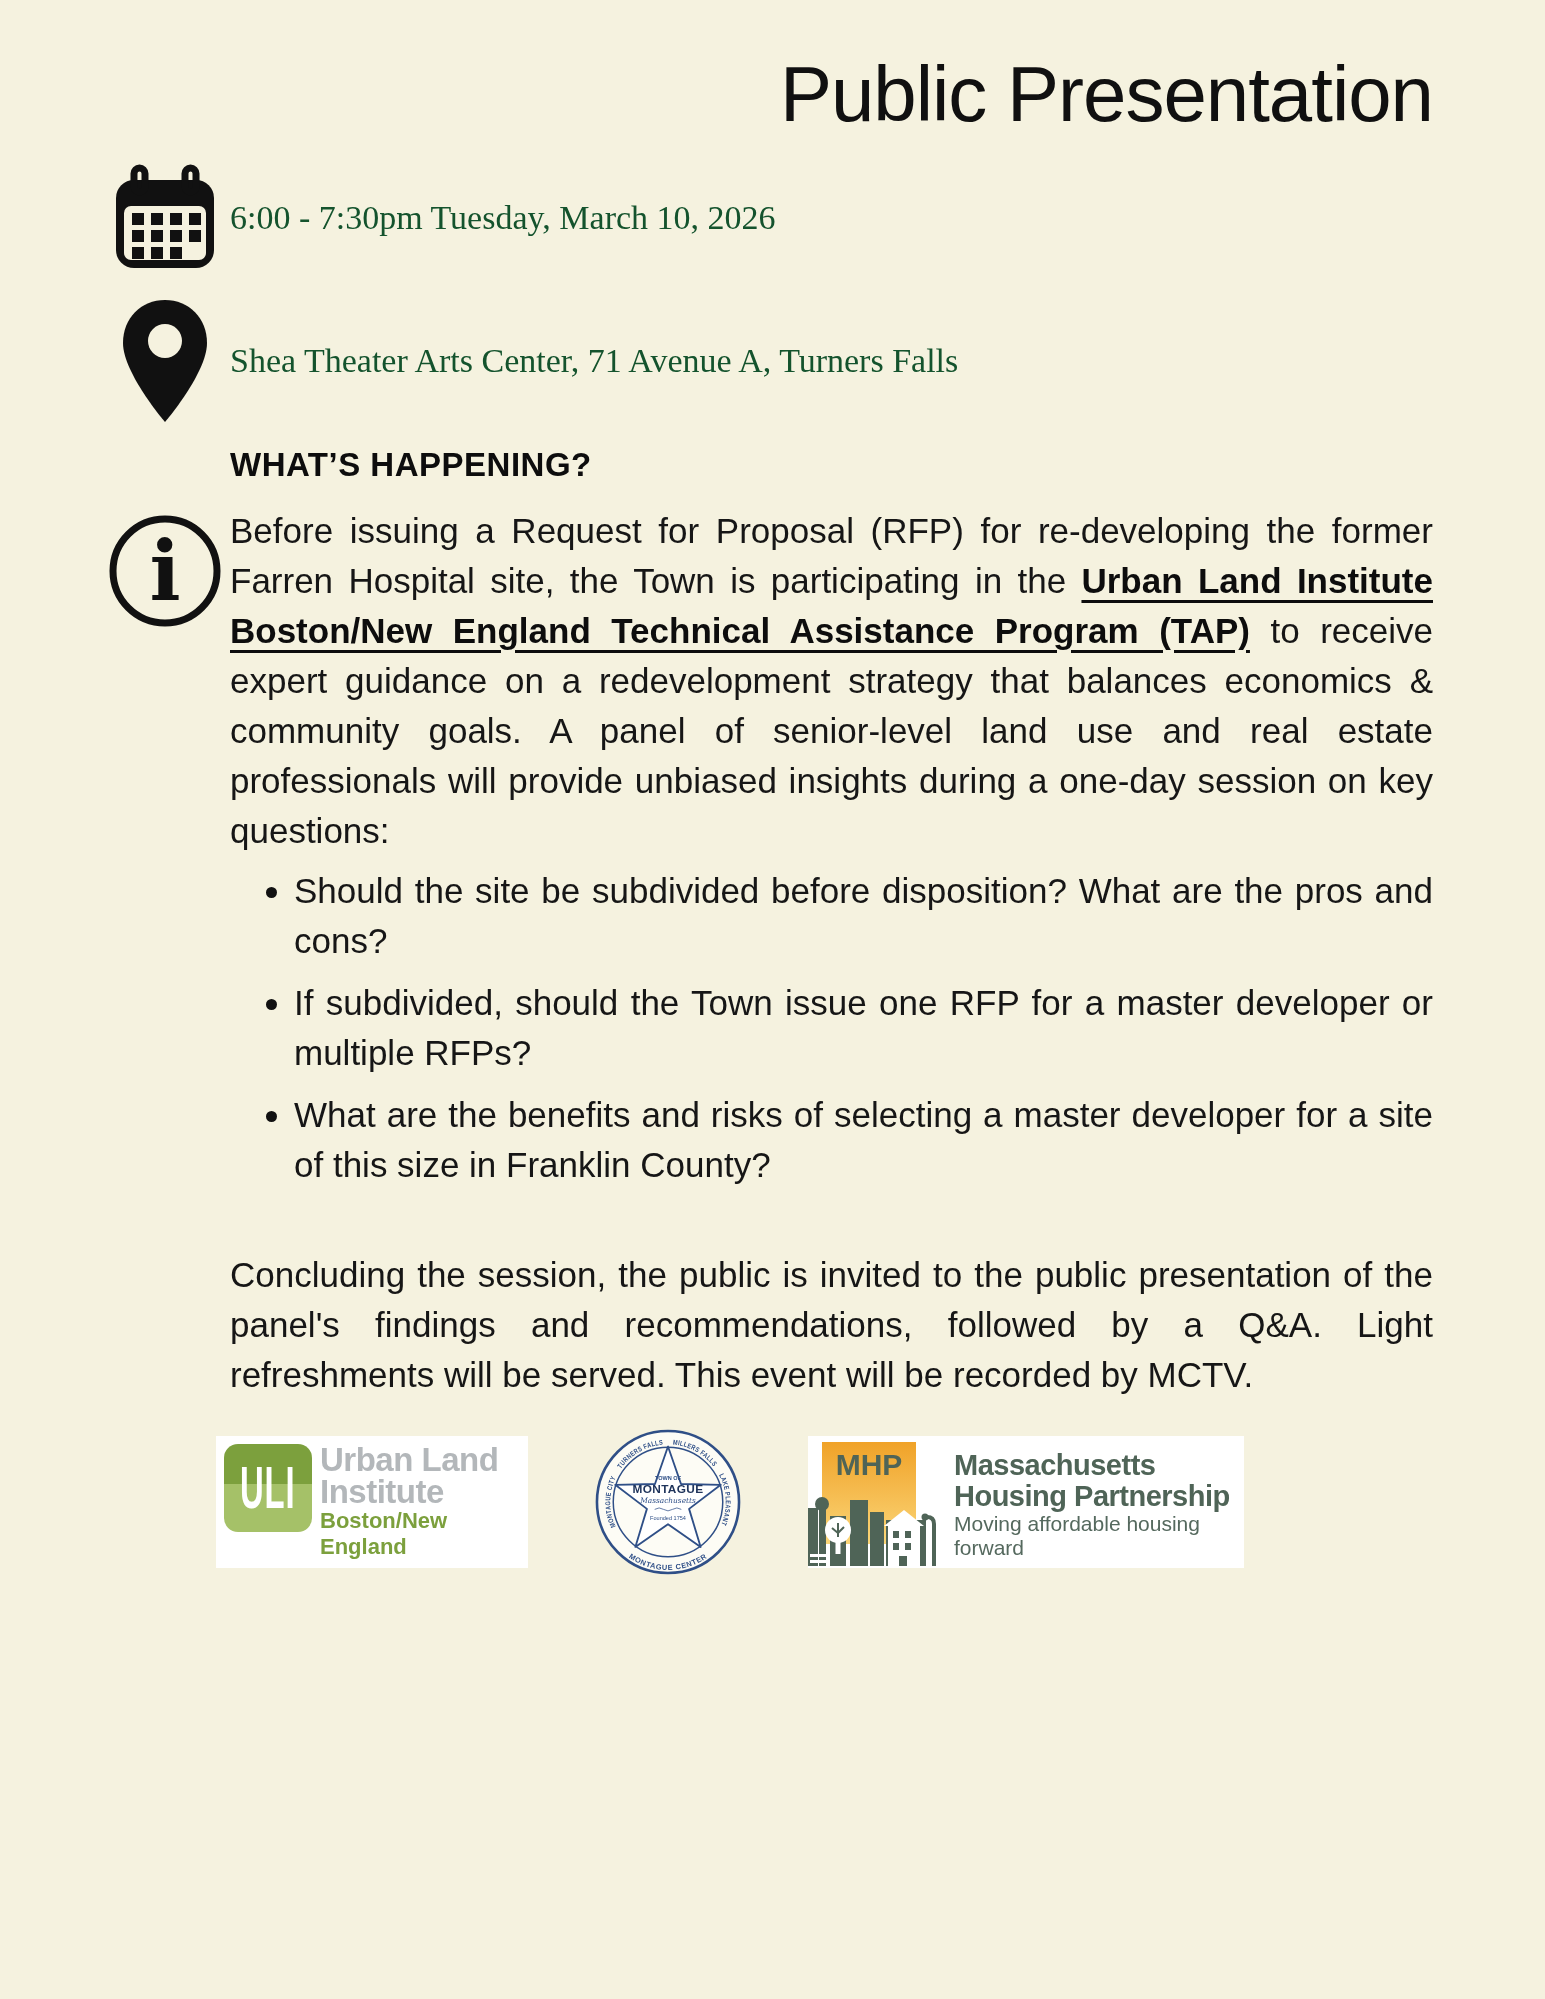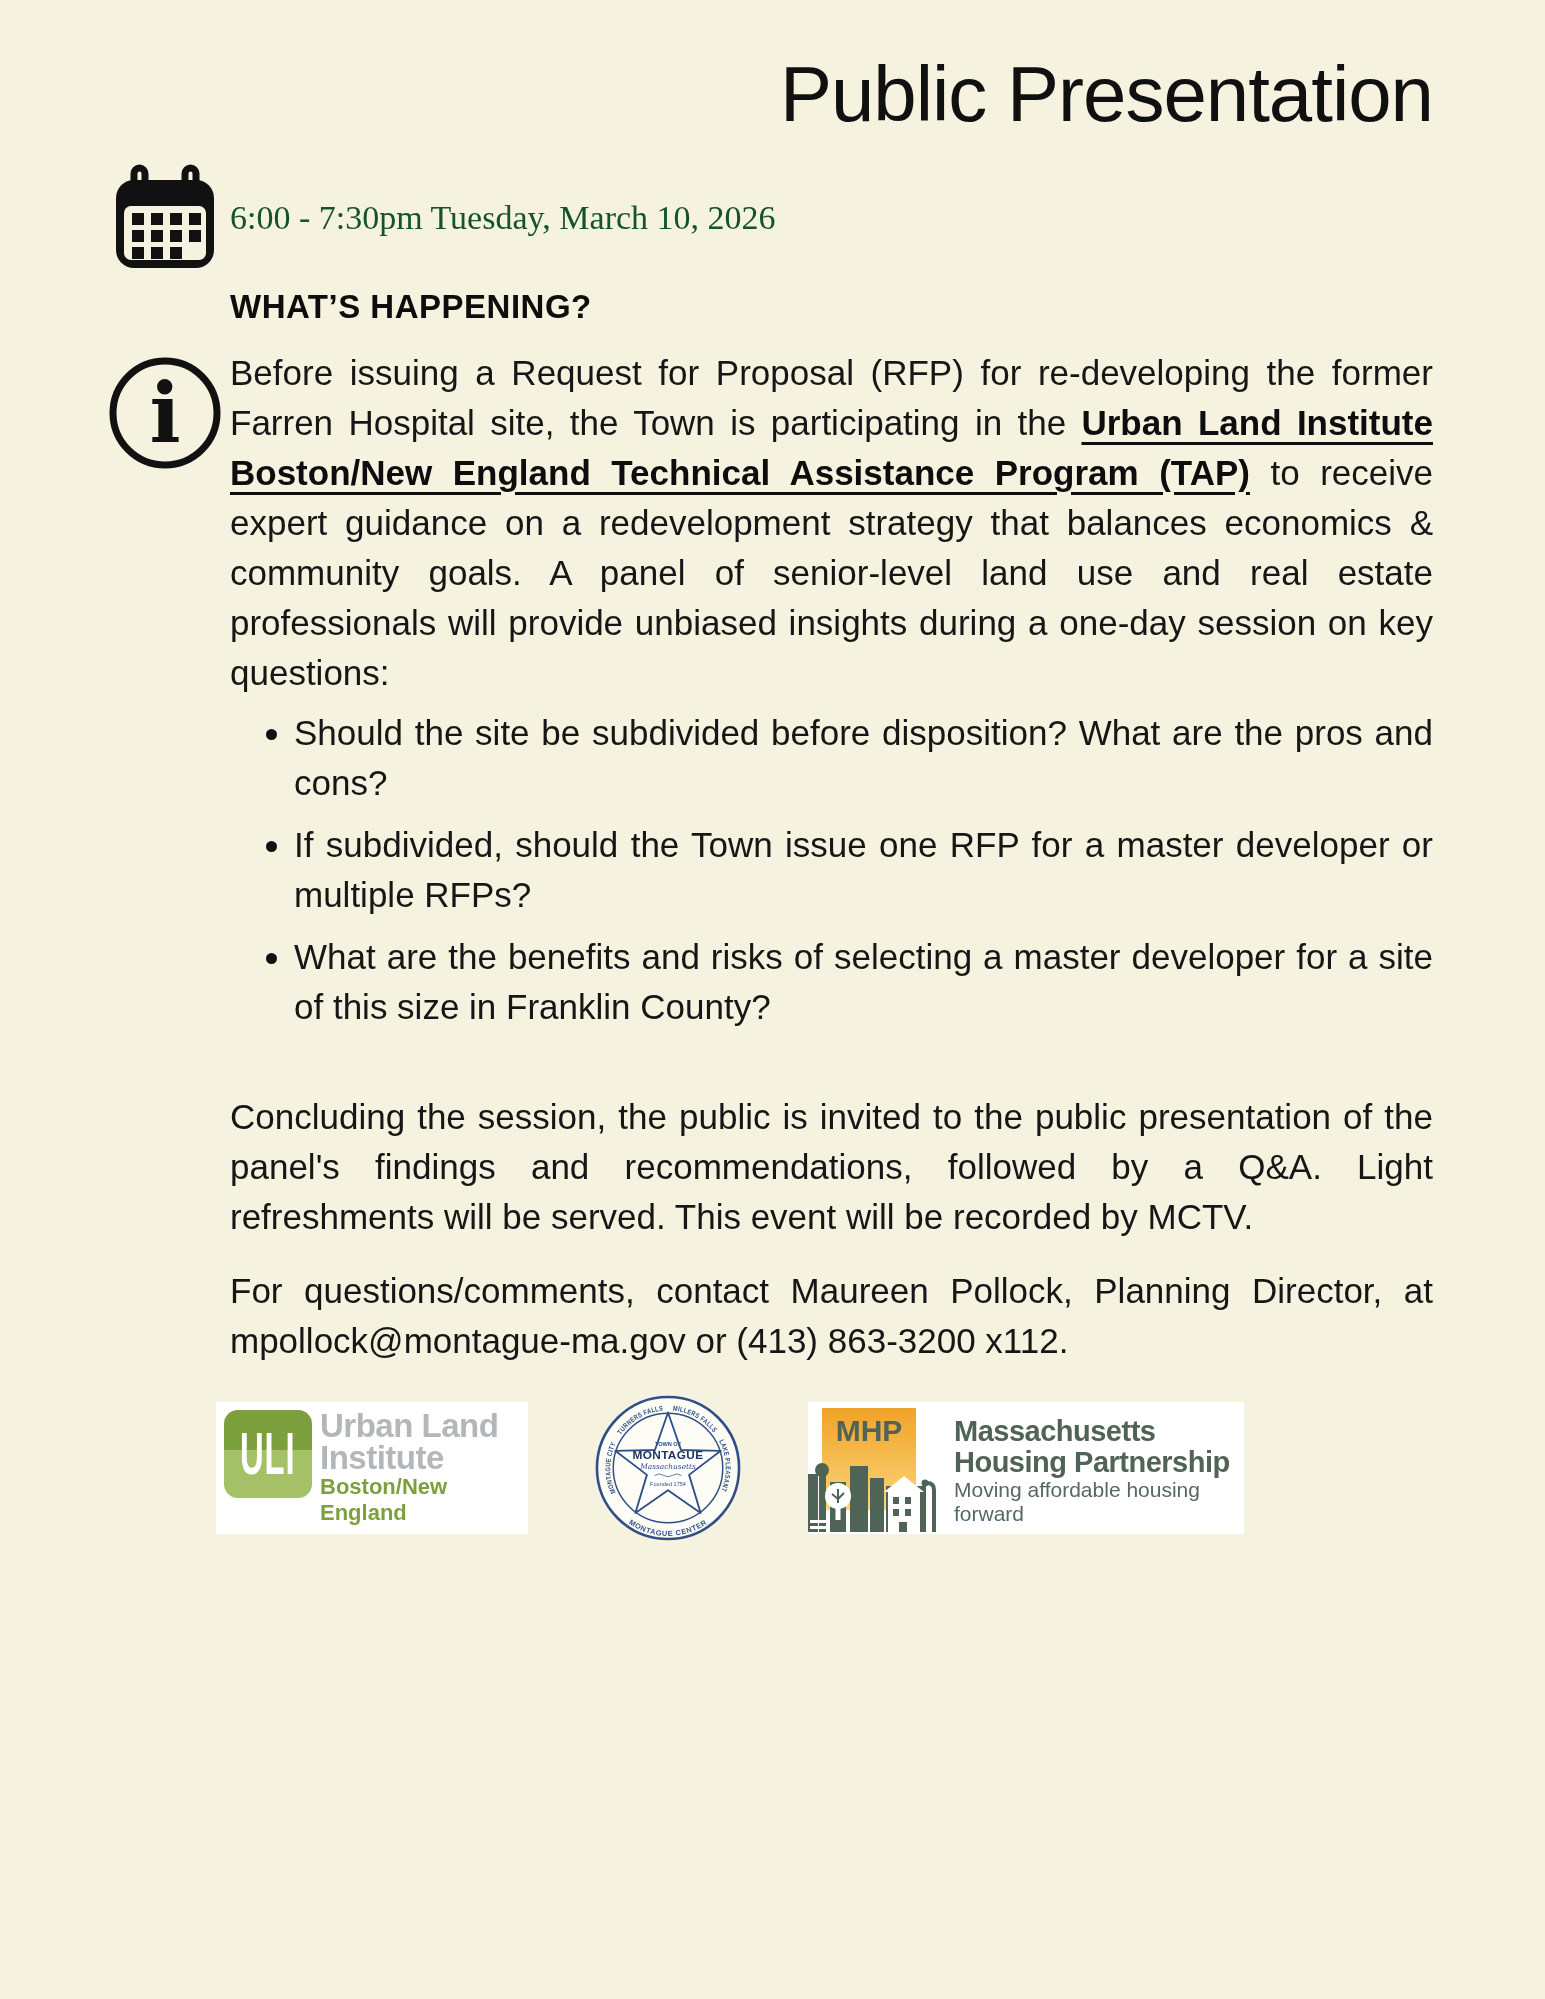--- a/index.html
+++ b/index.html
@@ -130,20 +130,29 @@
             <rect x="76" y="66" width="12" height="12"></rect>
           <rect x="19" y="83" width="12" height="12"></rect>
             <rect x="38" y="83" width="12" height="12"></rect>
             <rect x="57" y="83" width="12" height="12"></rect>
         </g>
       </svg>
     </div>
     <div class="event-text">6:00 - 7:30pm Tuesday, March 10, 2026</div>
   </div>
 
+  <div class="event-row" style="margin-top:20px;">
+    <div class="icon-cell">
+      <svg width="100" height="138" viewBox="0 0 100 130" aria-hidden="true">
+        <path d="M50,4 C26,4 8,22 8,47 C8,77 50,126 50,126 C50,126 92,77 92,47 C92,22 74,4 50,4 Z" fill="#111"></path>
+        <circle cx="50" cy="45" r="17" fill="#F5F2DF"></circle>
+      </svg>
+    </div>
+    <div class="event-text">Shea Theater Arts Center, 71 Avenue A, Turners Falls</div>
+  </div>
 
   <div class="whats-heading">WHAT’S HAPPENING?</div>
 
   <div class="info-section">
     <div class="info-icon-cell">
       <svg width="118" height="118" viewBox="0 0 118 118" aria-hidden="true">
         <circle cx="59" cy="59" r="52" fill="none" stroke="#111" stroke-width="7"></circle>
         <text x="59" y="88" text-anchor="middle" font-family="DejaVu Serif, serif" font-weight="bold" font-size="82" fill="#111">i</text>
       </svg>
     </div>
@@ -151,21 +160,20 @@
       <p class="para"><span>Before issuing a Request for Proposal (RFP) for re-developing the former Farren Hospital site, the Town is participating in the </span><span class="tap-link">Urban Land Institute Boston/New England Technical Assistance Program (TAP)</span><span> to receive expert guidance on a redevelopment strategy that balances economics &amp; community goals. A panel of senior-level land use and real estate professionals will provide unbiased insights during a one-day session on key questions:</span></p>
       <ul class="questions">
         <li>Should the site be subdivided before disposition? What are the pros and cons?</li>
         <li>If subdivided, should the Town issue one RFP for a master developer or multiple RFPs?</li>
         <li>What are the benefits and risks of selecting a master developer for a site of this size in Franklin County?</li>
       </ul>
     </div>
   </div>
 
   <p class="para closing-1">Concluding the session, the public is invited to the public presentation of the panel's findings and recommendations, followed by a Q&amp;A. Light refreshments will be served. This event will be recorded by MCTV.</p>
-  <p class="para closing-2">For questions/comments, contact Maureen Pollock, Planning Director, at mpollock@montague-ma.gov or (413) 863-3200 x112.</p>
 
   <div class="logos-row">
 
     <div class="logo-box uli-box">
       <div class="uli-mark">
         <span class="uli-letters">ULI</span>
       </div>
       <div class="uli-name">
         <div>Urban Land</div>
         <div>Institute</div>

